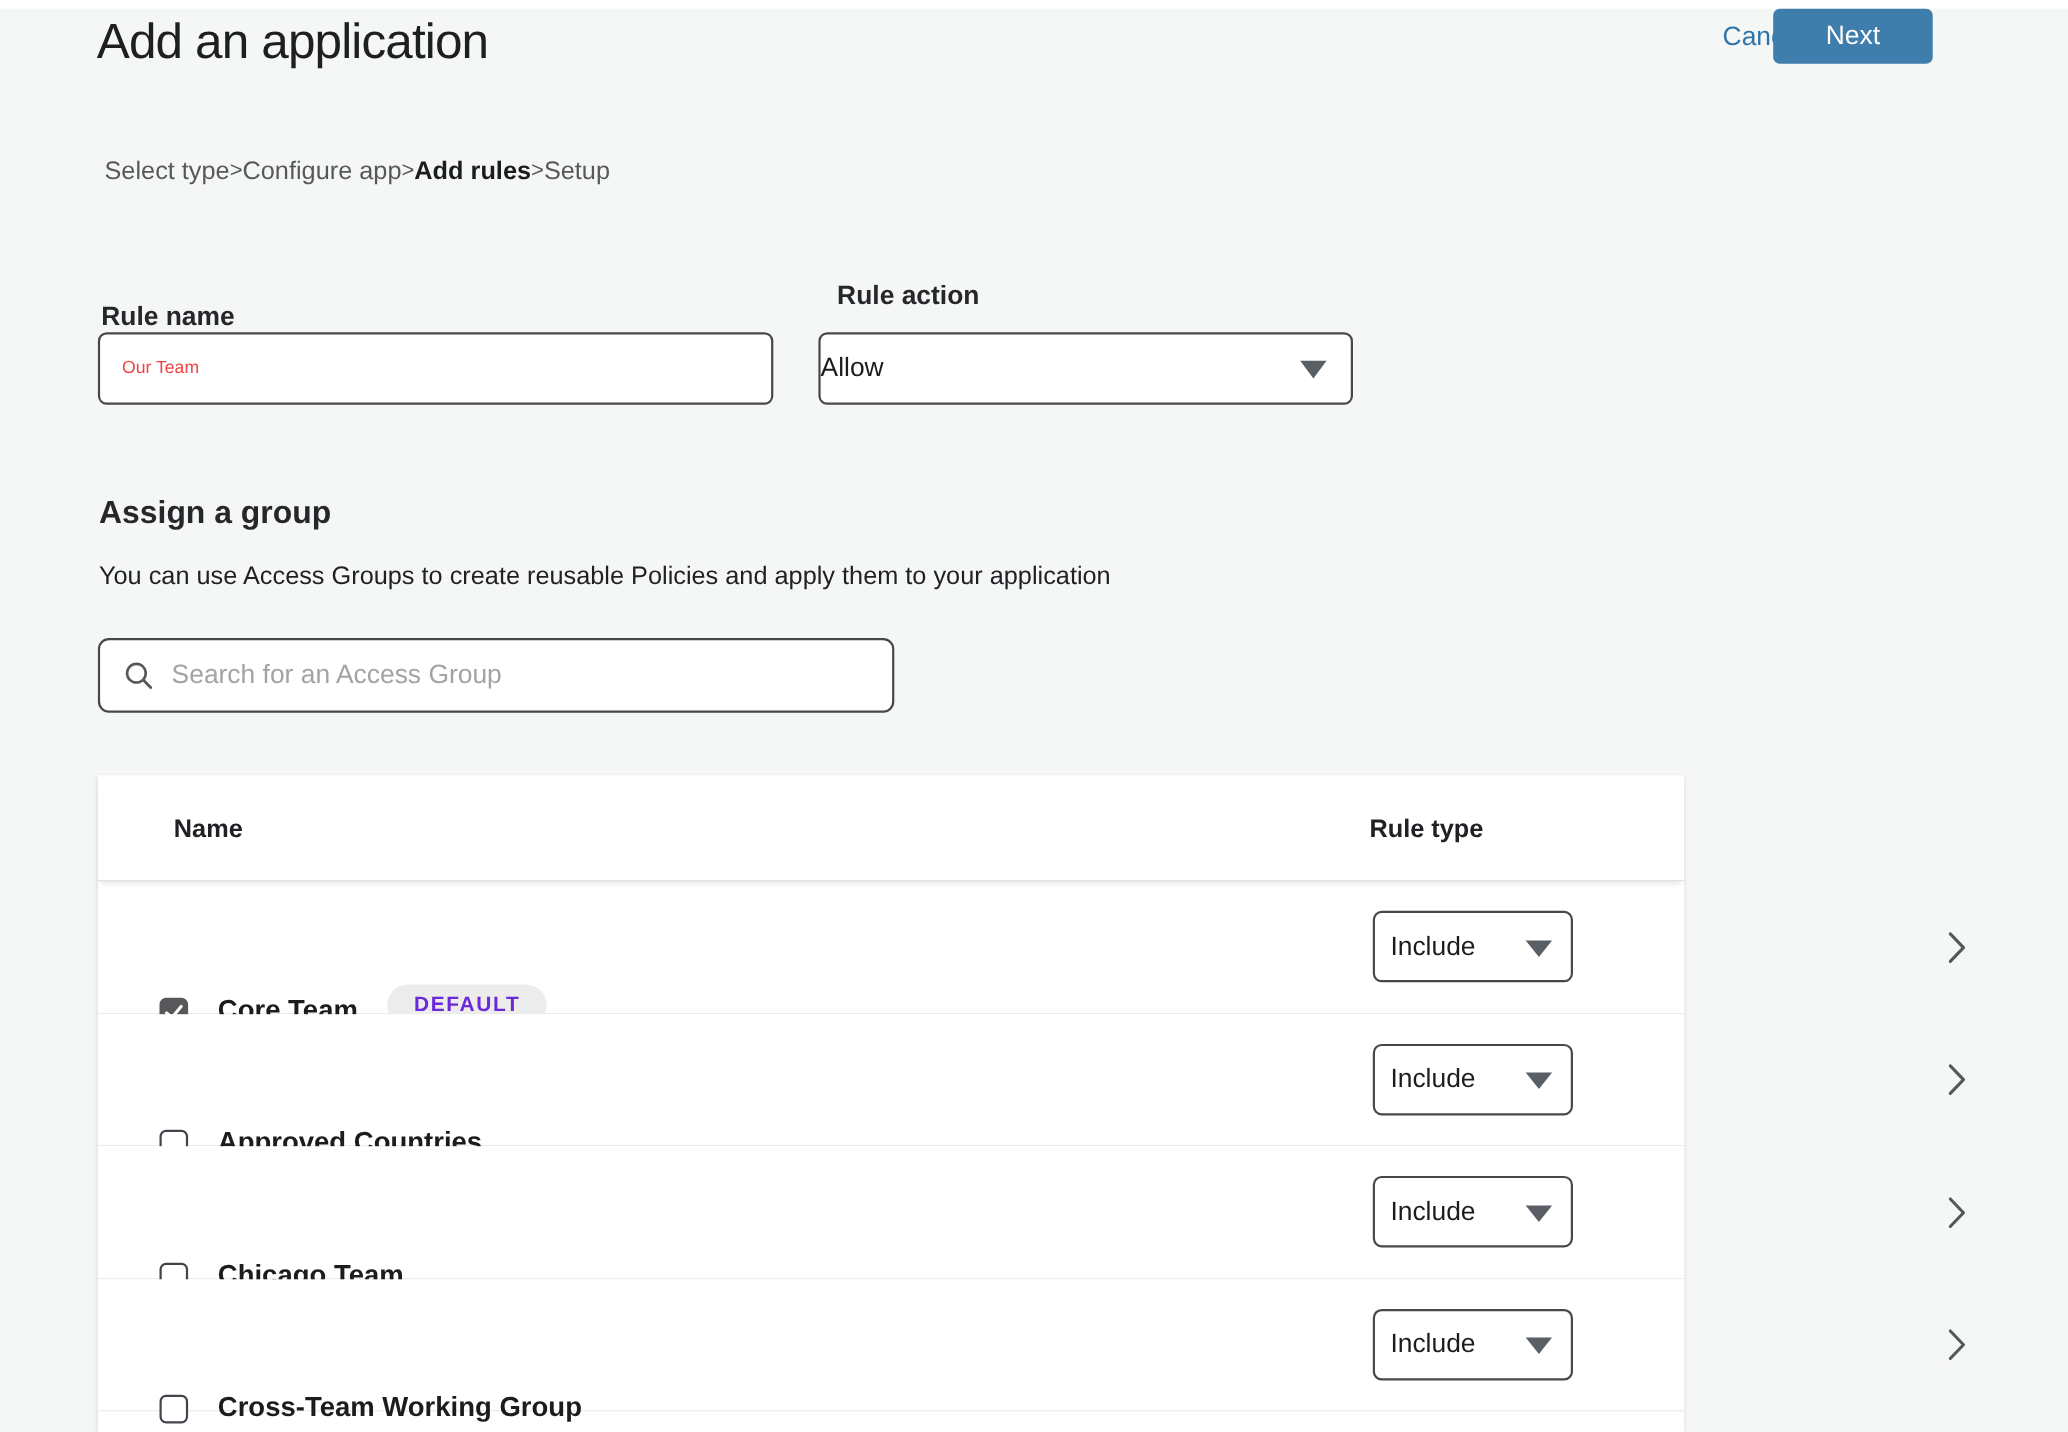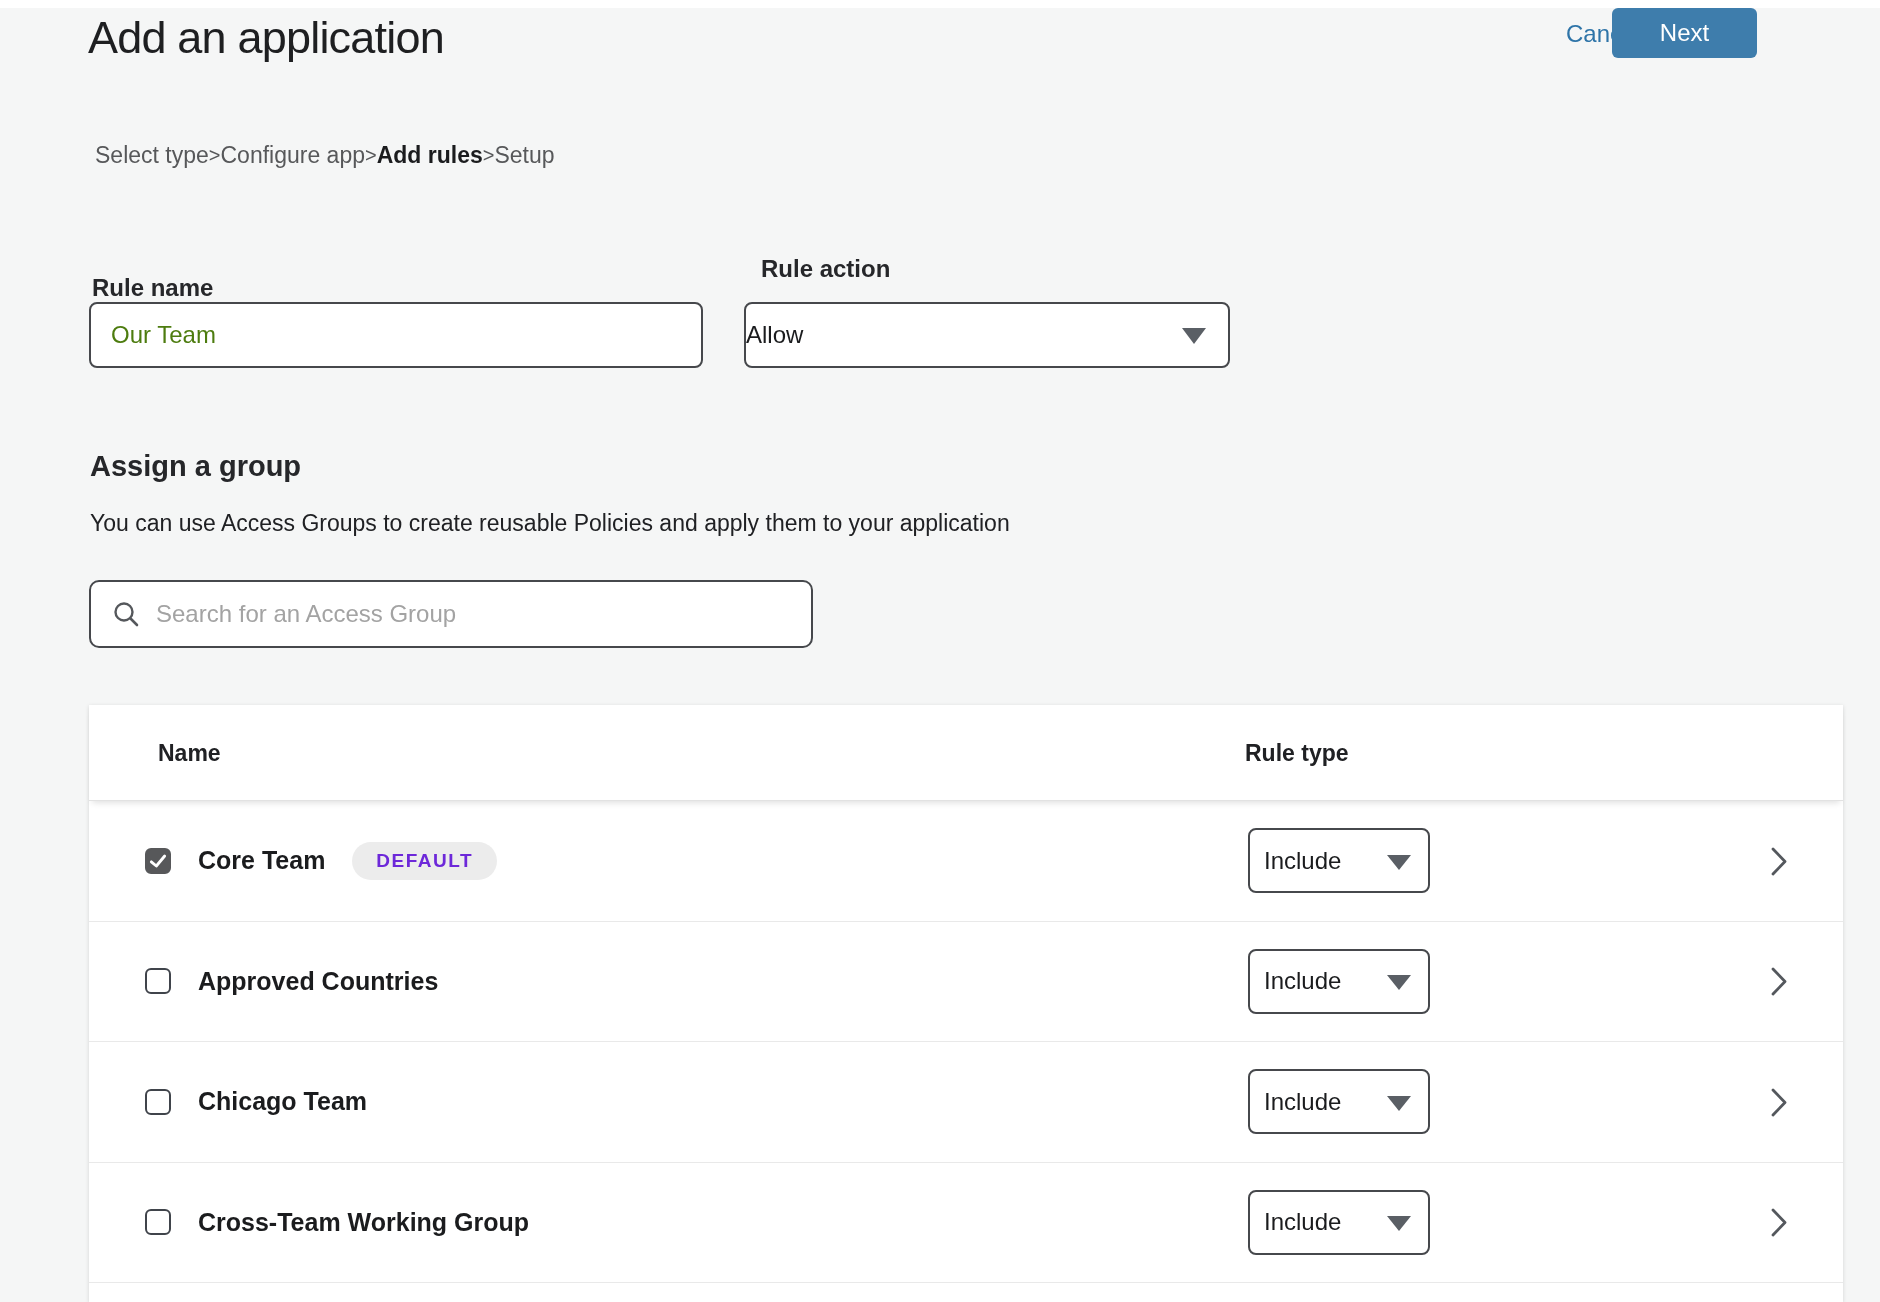--- a/index.html
+++ b/index.html
@@ -24,21 +24,21 @@
   .breadcrumb .step{cursor:pointer;}
   .breadcrumb .step.active{font-weight:700;color:#1b1c1e;}
 
   
   .field-label{font-size:24px;font-weight:700;color:#26272a;}
   .lbl-rule-name{left:92px;top:255px;margin-top:19px;}
   .lbl-rule-action{left:761px;top:255px;}
   .text-input{
     left:89px;top:302px;width:614px;height:66px;background:#fff;
     border:2px solid #46484c;border-radius:8px;box-sizing:border-box;
-    font-family:inherit;font-size:24px;color:#4d7c0f;padding:0 0 0 20px;outline:none;
+    font-family:inherit;font-size:16px;color:#ef4444;padding:0 0 0 20px;outline:none;
   }
   .select-box{
     left:744px;top:302px;width:486px;height:66px;background:#fff;
     border:2px solid #46484c;border-radius:8px;box-sizing:border-box;
     display:flex;align-items:center;font-size:24px;color:#1b1c1e;cursor:pointer;position:absolute;
   }
   .caret{
     position:absolute;right:22px;top:50%;margin-top:-7px;
     width:0;height:0;border-left:12px solid transparent;border-right:12px solid transparent;border-top:16px solid #5a5f65;
   }
@@ -52,33 +52,33 @@
   }
   .search-wrap svg{margin-left:21px;flex:0 0 auto;}
   .search-input{
     flex:1;border:none;outline:none;background:transparent;height:100%;
     font-family:inherit;font-size:24px;color:#1b1c1e;padding-left:16px;
   }
   .search-input::placeholder{color:#a3a3a3;}
 
   
   .card{
-    left:89px;top:705px;width:1754px;height:597px;background:#ffffff;
+    left:89px;top:705px;width:1442px;height:597px;background:#ffffff;
     box-shadow:0 1px 4px rgba(0,0,0,0.14);
   }
   .thead{
     position:relative;height:95px;border-bottom:1px solid #e2e2e2;
     box-shadow:0 5px 6px -3px rgba(0,0,0,0.12);z-index:2;background:#fff;
   }
   .col-h{position:absolute;top:50%;transform:translateY(-50%);font-size:23px;font-weight:700;color:#202124;}
   .col-h.name{left:69px;}
   .col-h.ruletype{left:1156px;}
 
   .row{position:relative;height:119.5px;border-bottom:1px solid #e9e9e9;background:#fff;}
-  .row-left{position:absolute;left:56px;top:0;height:100%;display:flex;align-items:center;}
+  .row-left{position:absolute;left:56px;top:12px;height:100%;display:flex;align-items:flex-end;}
   .checkbox{
     width:26px;height:26px;border:2px solid #40444b;border-radius:6px;background:#fff;
     box-sizing:border-box;cursor:pointer;display:flex;align-items:center;justify-content:center;
   }
   .checkbox svg{display:none;}
   .checkbox.checked{background:#57585a;border-color:#57585a;}
   .checkbox.checked svg{display:block;}
   .row-name{margin-left:27px;font-size:25px;font-weight:700;color:#1b1c1e;}
   .badge{
     margin-left:27px;background:#ececec;color:#6d28d9;border-radius:999px;

